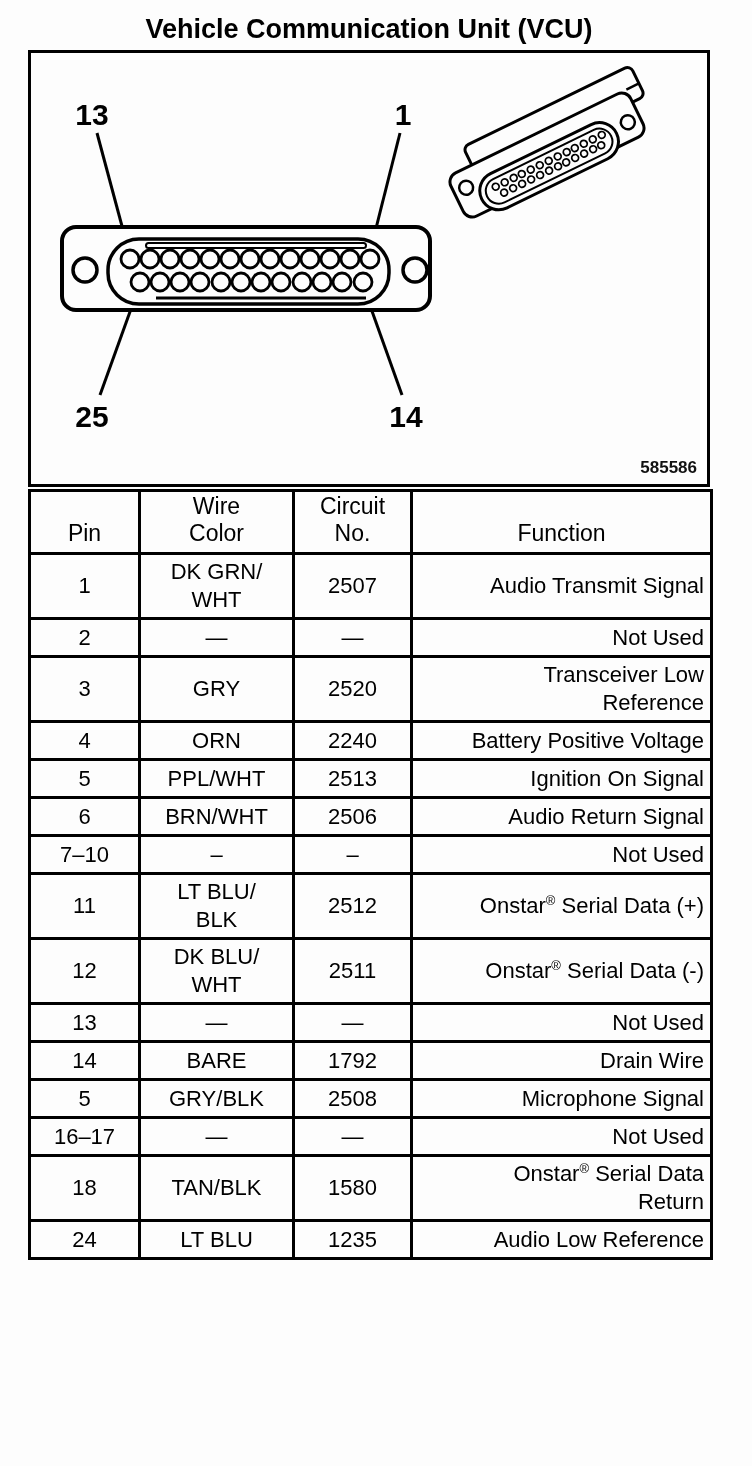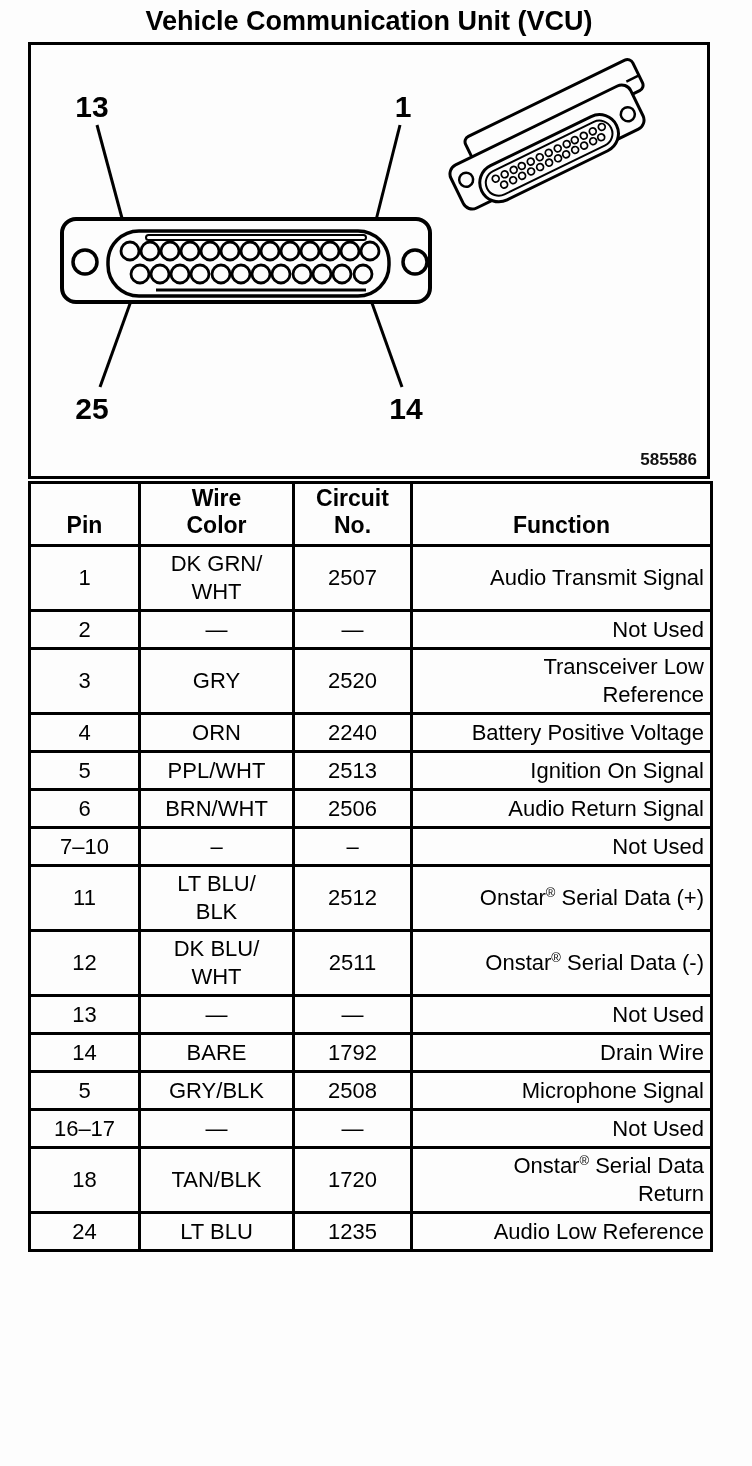--- a/index.html
+++ b/index.html
@@ -6,20 +6,21 @@
   html,body { background:#fdfdfd; }
   body {
     width: 752px; height: 1466px; overflow: hidden;
     font-family: "Liberation Sans", sans-serif; color: #000;
   }
   .page { padding-left: 28px; padding-top: 6px; }
   h1.title {
     width: 682px; text-align: center;
     font-size: 27px; font-weight: 700; letter-spacing: 0px;
     margin-bottom: 5px;
+    margin-top: 8px;
   }
   .figure-box {
     position: relative; width: 682px; height: 437px;
     border: 3px solid #000; background: #fdfdfd;
   }
   .figure-box svg { display:block; }
   svg text.pinlbl { font: 700 30px "Liberation Sans", sans-serif; fill:#000; }
   .fig-num {
     position: absolute; right: 10px; bottom: 6px;
     font-size: 17px; color:#111;font-weight:bold;
@@ -32,21 +33,21 @@
   table.pinout td, table.pinout th {
     border: 3px solid #000; font-size: 22px; line-height: 28px;
     white-space: pre-line; overflow: hidden;
   }
   tr.hdr1 td { height: 70px; font-weight: 700; font-size: 23px; }
   td.info-head { text-align: center; vertical-align: middle; }
   td.bullets-cell { vertical-align: middle; padding-left: 14px; }
   td.bullets-cell ul { list-style: disc; padding-left: 26px; }
   td.bullets-cell li { margin: 4px 0; font-size: 23px; line-height: 27px; }
   tr.hdr2 th {
-    height: 63px; font-weight: 700; font-size: 23px; line-height: 27px;
+    height: 63px; font-weight: 400; font-size: 23px; line-height: 27px;
     text-align: center; vertical-align: bottom; padding-bottom: 5px;
   }
   td.c { height: 38px; text-align: center; vertical-align: middle; padding: 3px 2px; }
   td.fn { height: 38px; text-align: right; vertical-align: middle; padding: 3px 6px 3px 9px; }
   td.fn sup { font-size: 13px; line-height: 0; vertical-align: super; }
 </style>
 </head>
 <body>
 
 <div class="page">
@@ -240,21 +241,21 @@
     </tr>
     <tr>
       <td class="c">16–17</td>
       <td class="c">—</td>
       <td class="c">—</td>
       <td class="fn">Not Used</td>
     </tr>
     <tr>
       <td class="c">18</td>
       <td class="c">TAN/BLK</td>
-      <td class="c">1720</td>
+      <td class="c">1580</td>
       <td class="fn"><span>Onstar</span><sup>®</sup><span> Serial Data
 Return</span></td>
     </tr>
     <tr>
       <td class="c">24</td>
       <td class="c">LT BLU</td>
       <td class="c">1235</td>
       <td class="fn">Audio Low Reference</td>
     </tr>
 

